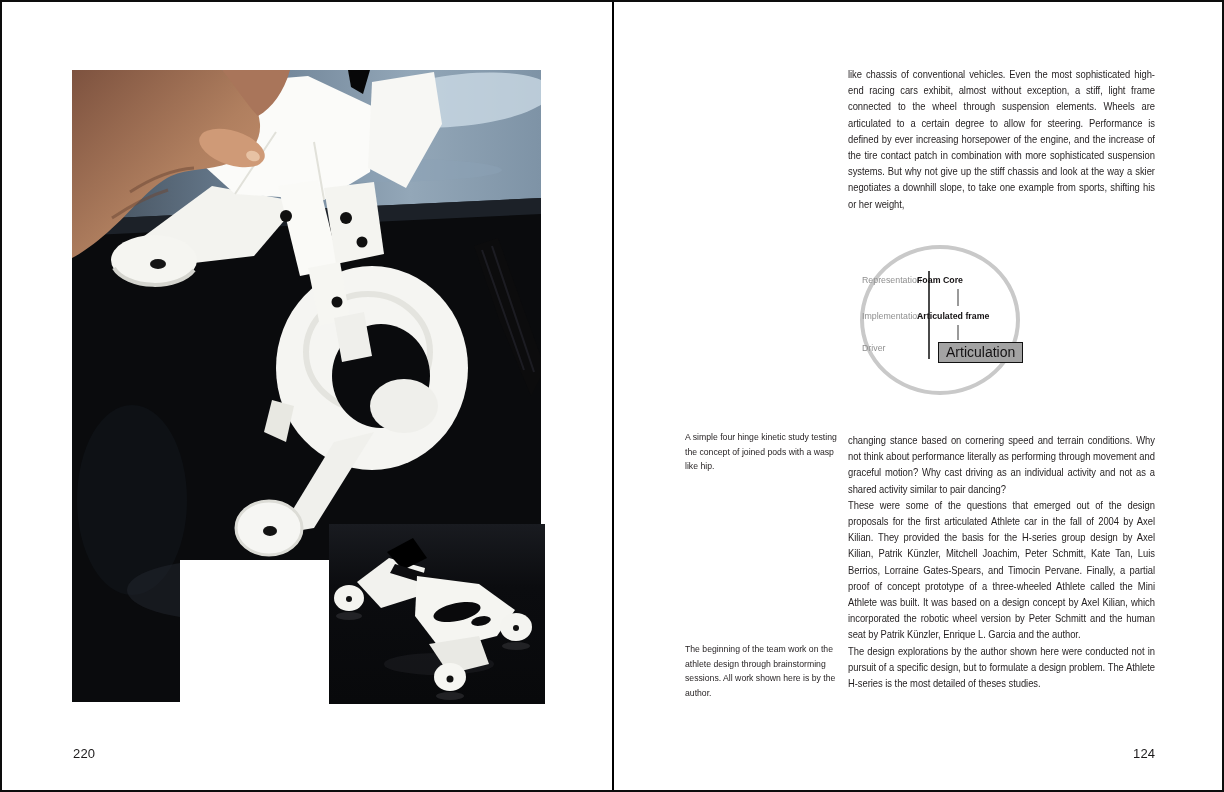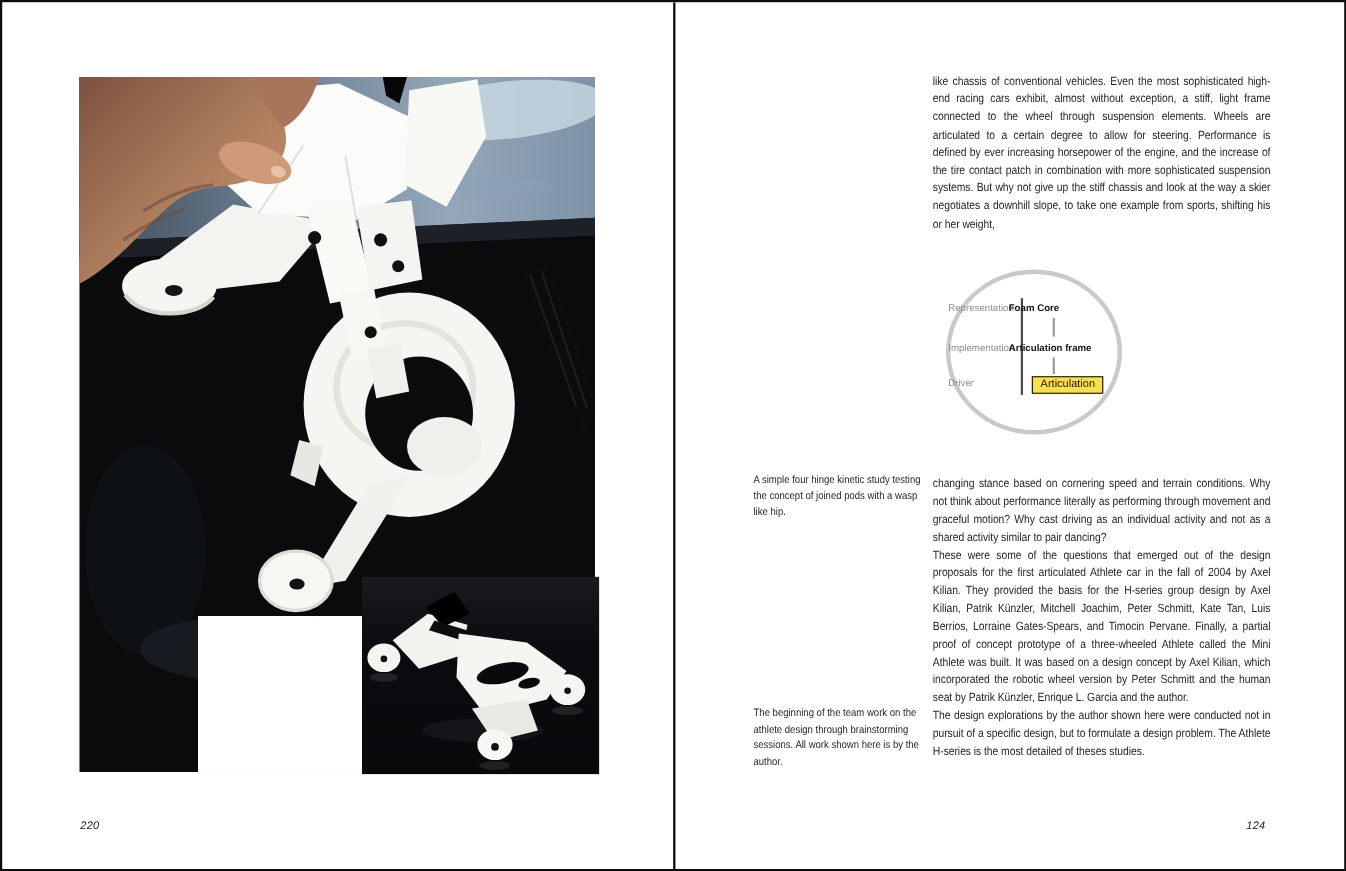--- a/index.html
+++ b/index.html
@@ -16,21 +16,21 @@
   .abs{position:absolute;}
   .divider{left:610px;top:0;width:2px;height:792px;background:#000;}
 
   
   .photo-main{left:70px;top:68px;width:469px;height:632px;overflow:hidden;}
   .photo-cutout{left:178px;top:558px;width:151px;height:142px;background:#ffffff;}
   .photo-inset{left:327px;top:522px;width:216px;height:180px;overflow:hidden;}
   .photo-main svg,.photo-inset svg{display:block;}
 
   
-  .pageno{font-size:10px;letter-spacing:.2px;color:#1c1a1b;font-style:italic;}
+  .pageno{font-size:13px;letter-spacing:.2px;color:#1c1a1b;}
   .pageno-left{left:71px;top:744px;}
   .pageno-right{left:1131px;top:744px;}
 
   
   .bodycol{
     left:846px;width:352px;
     transform:scaleX(0.872);
     transform-origin:left top;
     font-size:10.8px;line-height:16.2px;
     text-align:justify;
@@ -60,23 +60,23 @@
   .diag-value{left:915px;font-size:8.8px;font-weight:bold;color:#161314;white-space:nowrap;}
   .dl-1,.dv-1{top:273px;}
   .dl-2,.dv-2{top:309px;}
   .dl-3{top:341px;}
   .diag-rule{left:926px;top:269px;width:1.5px;height:88px;background:#4a4a4a;}
   .diag-conn{left:955px;width:1.5px;background:#9a9a9a;}
   .dc-1{top:287px;height:17px;}
   .dc-2{top:323px;height:15px;}
   .diag-box{
     left:936px;top:340px;
-    border:1.2px solid #111;background:#fde047;
+    border:1.2px solid #111;background:#a3a3a3;
     padding:1px 7px 2px 7px;
-    font-size:10px;color:#141213;white-space:nowrap;
+    font-size:14px;color:#141213;white-space:nowrap;
   }
 </style>
 </head>
 <body>
 
 <div class="spread">
 
   <div class="abs photo-main" role="img" aria-label="Hand holding a white paper model of a four hinge kinetic vehicle study above a dark reflective table">
     <svg width="469" height="632" viewBox="0 0 469 632">
       <defs>
@@ -185,21 +185,21 @@
   </div>
 
   <div>
     <div class="abs diag-circle"></div>
     <div class="abs diag-label dl-1">Representation</div>
     <div class="abs diag-label dl-2">Implementation</div>
     <div class="abs diag-label dl-3">Driver</div>
     <div class="abs diag-rule"></div>
     <div class="abs diag-value dv-1">Foam Core</div>
     <div class="abs diag-conn dc-1"></div>
-    <div class="abs diag-value dv-2">Articulation frame</div>
+    <div class="abs diag-value dv-2">Articulated frame</div>
     <div class="abs diag-conn dc-2"></div>
     <div class="abs diag-box">Articulation</div>
   </div>
 
   <div class="abs caption caption-1">A simple four hinge kinetic study testing the concept of joined pods with a wasp like hip.</div>
   <div class="abs caption caption-2">The beginning of the team work on the athlete design through brainstorming sessions. All work shown here is by the author.</div>
 
   <div class="abs bodycol col-mid">
     <p>changing stance based on cornering speed and terrain conditions. Why not think about performance literally as performing through movement and graceful motion? Why cast driving as an individual activity and not as a shared activity similar to pair dancing?</p>
     <p>These were some of the questions that emerged out of the design proposals for the first articulated Athlete car in the fall of 2004 by Axel Kilian. They provided the basis for the H-series group design by Axel Kilian, Patrik Künzler, Mitchell Joachim, Peter Schmitt, Kate Tan, Luis Berrios, Lorraine Gates-Spears, and Timocin Pervane. Finally, a partial proof of concept prototype of a three-wheeled Athlete called the Mini Athlete was built. It was based on a design concept by Axel Kilian, which incorporated the robotic wheel version by Peter Schmitt and the human seat by Patrik Künzler, Enrique L. Garcia and the author.</p>

